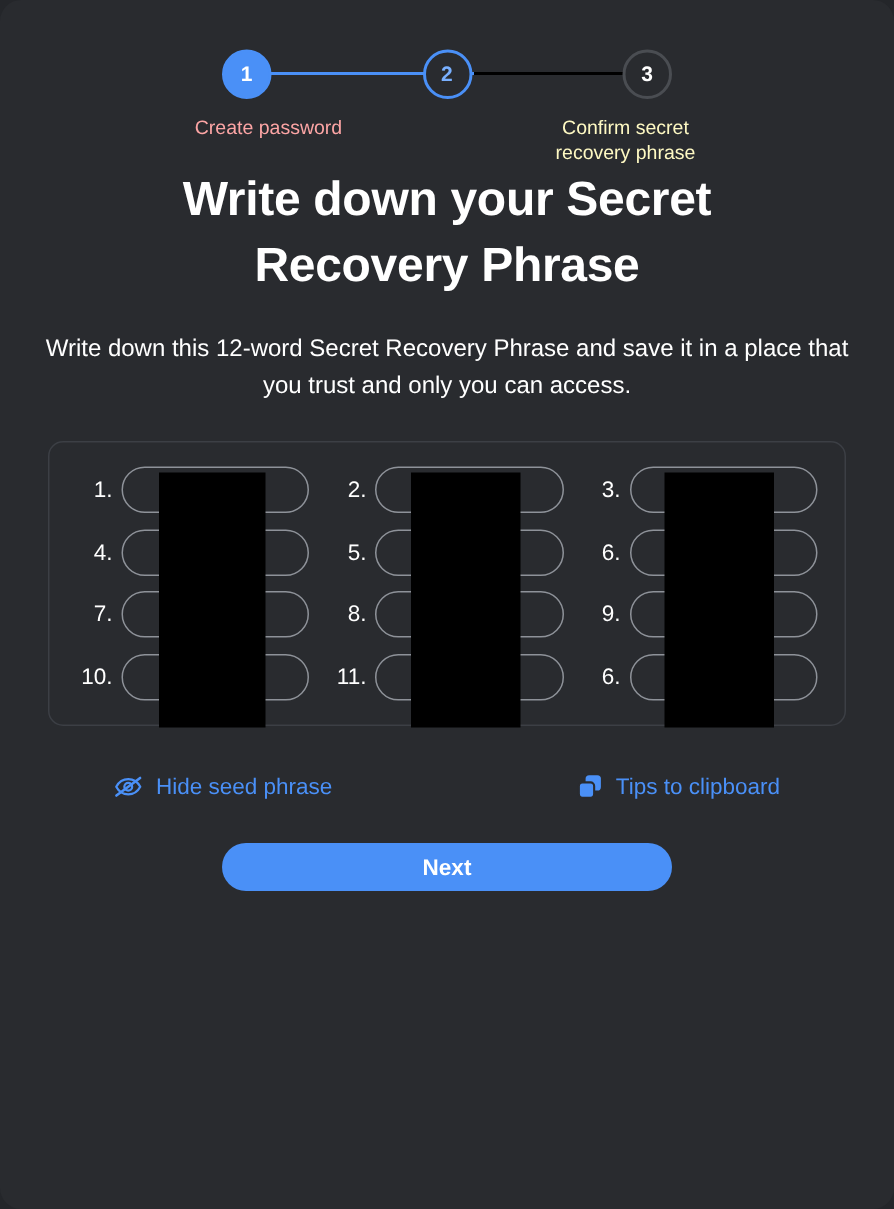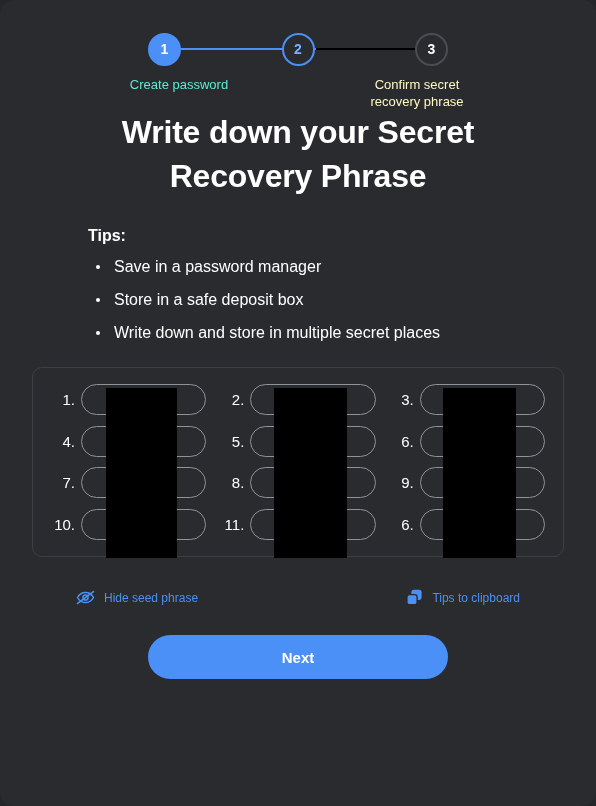--- a/index.html
+++ b/index.html
@@ -68,21 +68,21 @@
     width:356px;
     margin-left:-28px;
   }
   .step-label {
     width:118px;
     text-align:center;
     font-size:13px;
     line-height:16.5px;
     color:#fef9c3;
   }
-  .step-label.blue { color:#5eead4; }
+  .step-label.blue { color:#fca5a5; }
 
   
   h1.title {
     text-align:center;
     font-size:32px;
     line-height:44px;
     font-weight:700;
     color:#ffffff;
     letter-spacing:-0.2px;
     padding:0 55px;
@@ -178,29 +178,29 @@
   .actions {
     display:flex;
     justify-content:space-between;
     margin:32px 76px 0 76px;
   }
   .action {
     display:flex;
     align-items:center;
     gap:9px;
     color:#4a90f7;
-    font-size:12px;
+    font-size:15px;
     cursor:pointer;
   }
   .action svg { display:block; }
 
   
   .next-wrap { margin-top:29px; display:flex; justify-content:center; }
   .next-btn {
-    width:300px; height:44px;
+    width:300px; height:32px;
     border:none;
     border-radius:22px;
     background:#4a90f7;
     color:#ffffff;
     font-size:15px;
     font-weight:600;
     font-family:"Liberation Sans", sans-serif;
     cursor:pointer;
   }
 </style>
@@ -223,38 +223,22 @@
         <span>3</span>
       </div>
     </div>
     <div class="step-labels">
       <div class="step-label blue">Create password</div>
       <div class="step-label">Confirm secret recovery phrase</div>
     </div>
   </div>
 
   <h1 class="title">Write down your Secret Recovery Phrase</h1>
-
-  <div class="tips">
-    <div class="tips-title">Tips:</div>
-    <ul>
-      <li>
-        <span class="bullet"></span>
-        <span>Save in a password manager</span>
-      </li>
-      <li>
-        <span class="bullet"></span>
-        <span>Store in a safe deposit box</span>
-      </li>
-      <li>
-        <span class="bullet"></span>
-        <span>Write down and store in multiple secret places</span>
-      </li>
-    </ul>
-  </div>
+  <p class="desc">Write down this 12-word Secret Recovery Phrase and save it in a place that you trust and only you can access.</p>
+
 
   <div class="seed-box">
     <div class="seed-grid">
 
       <div class="seed-cell">
         <span class="seed-idx">1.</span>
         <div class="seed-input"></div>
       </div>
       <div class="seed-cell">
         <span class="seed-idx">2.</span>

